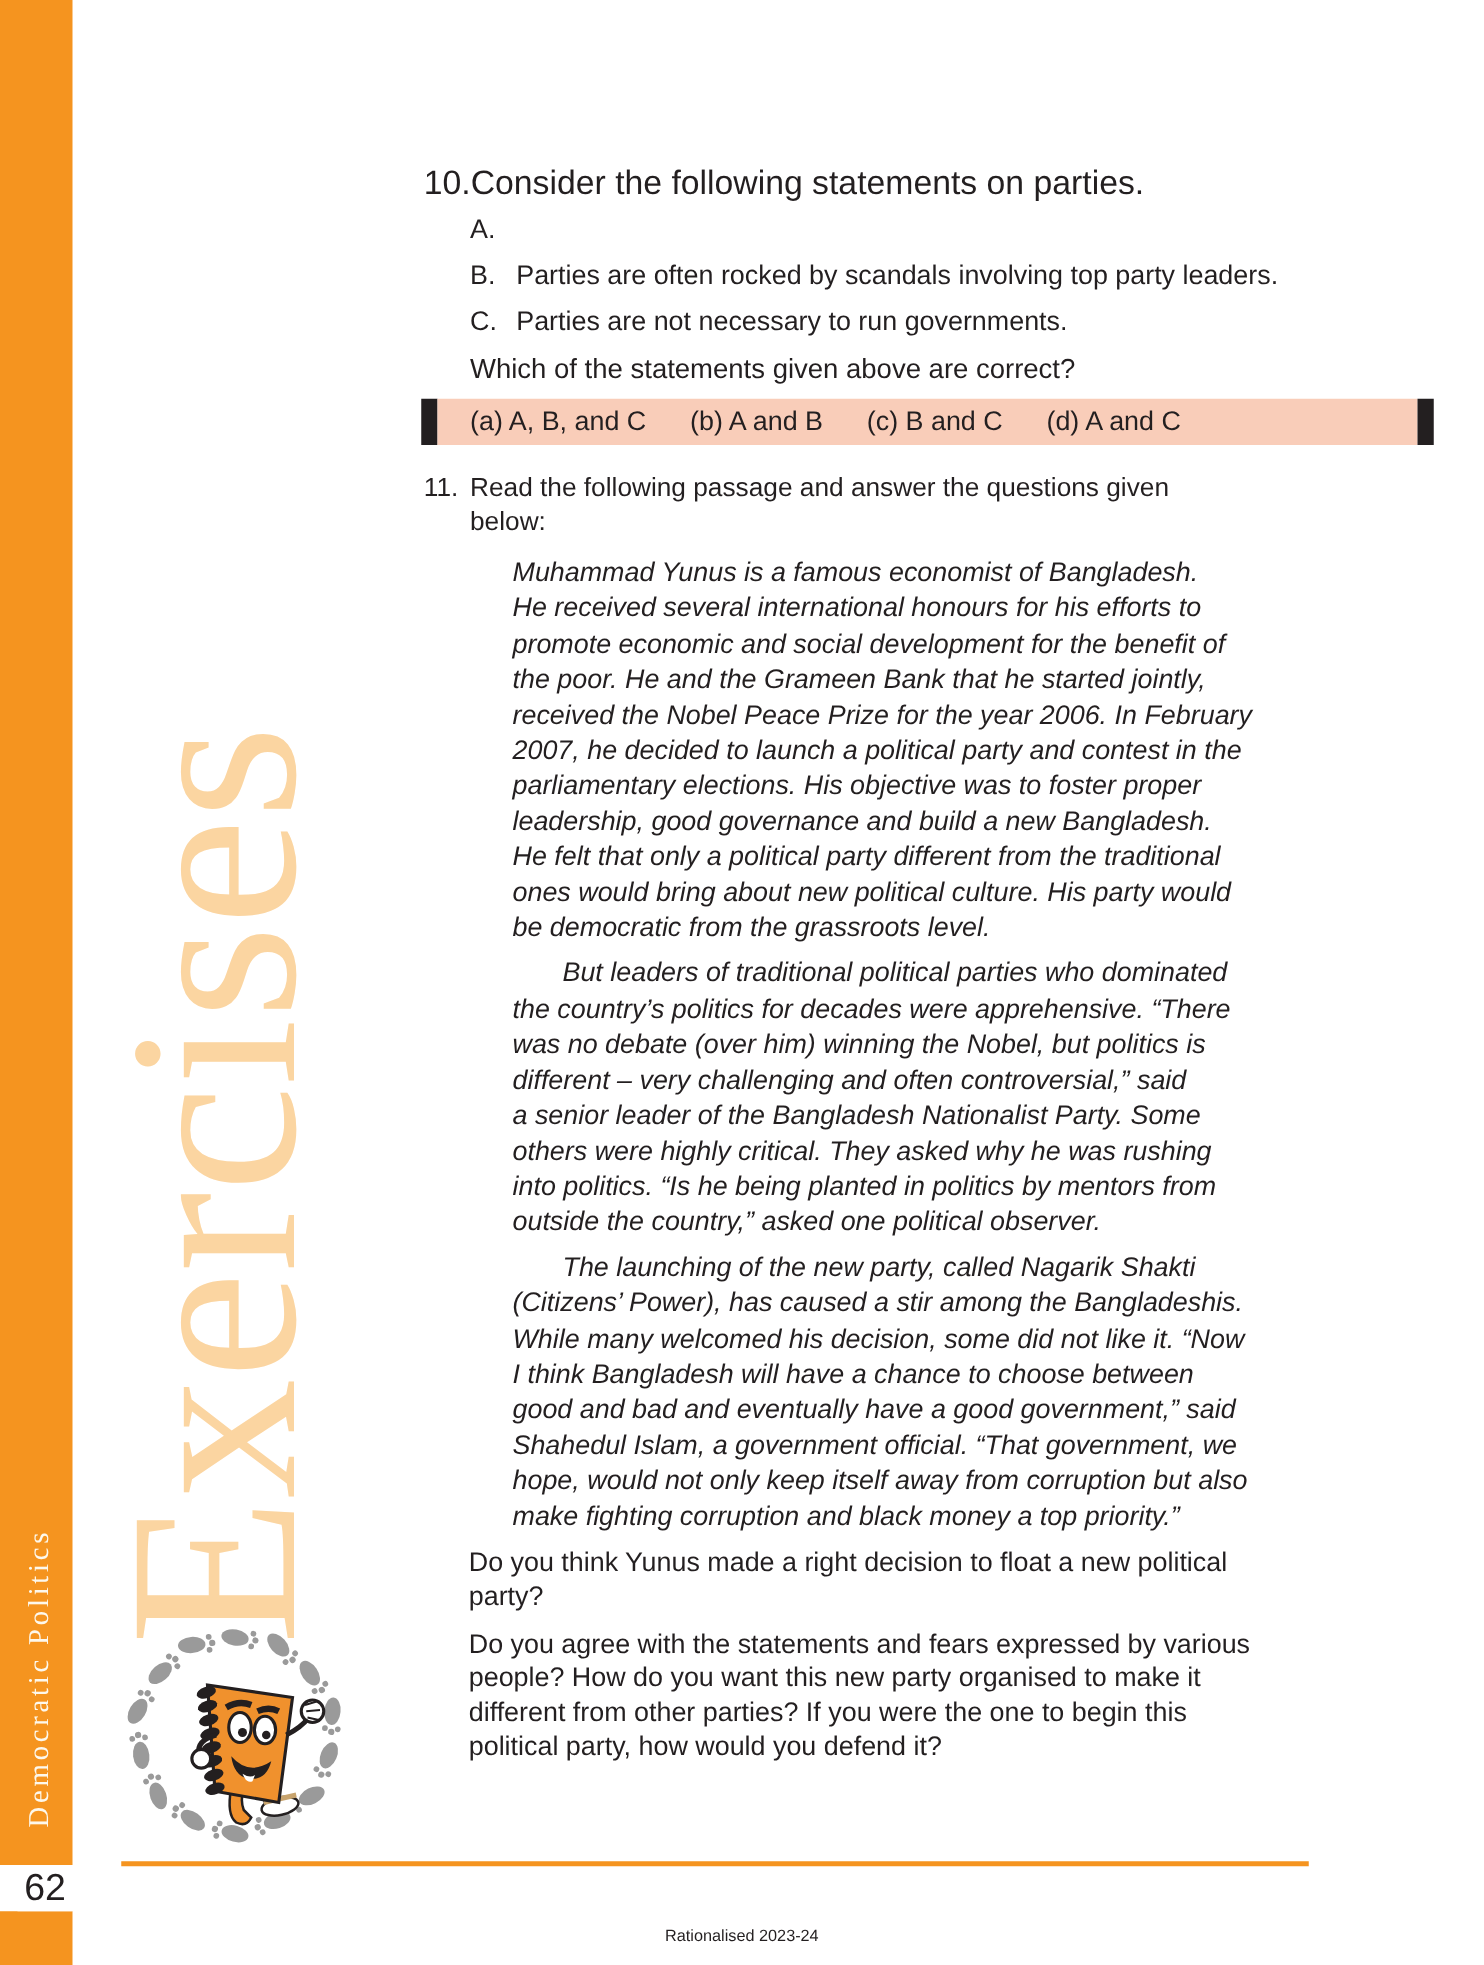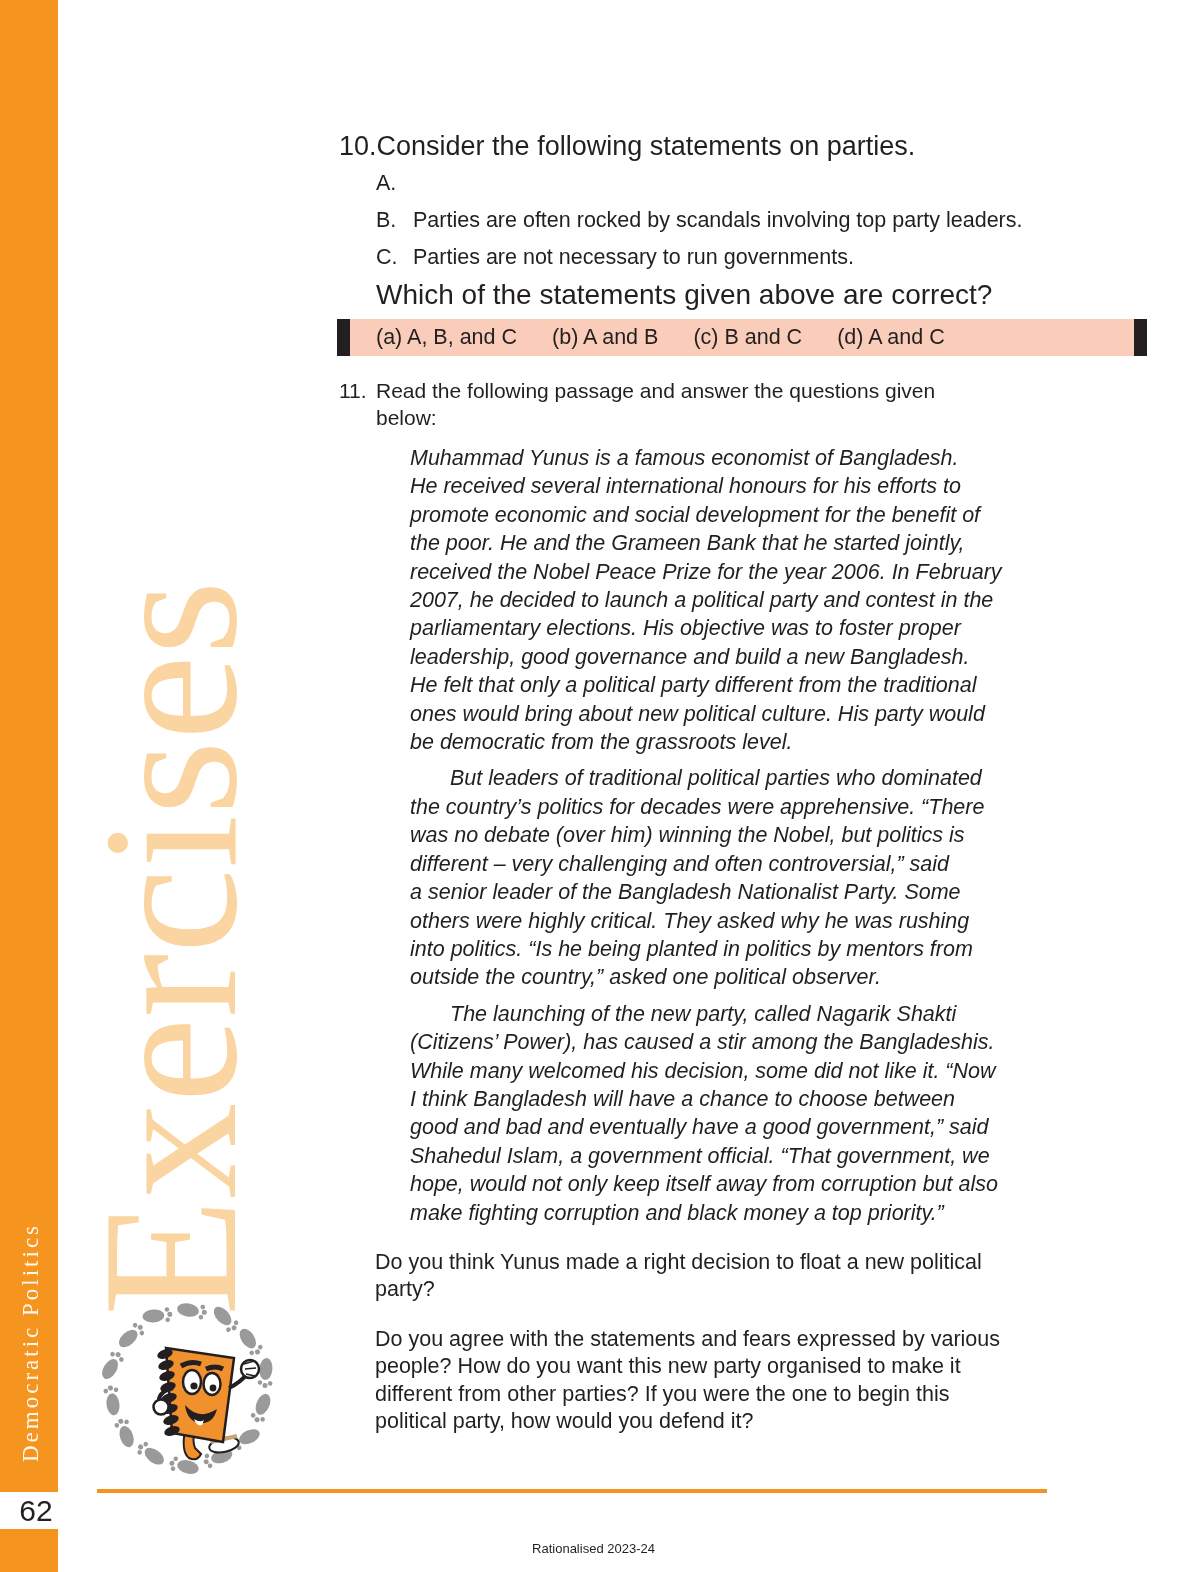--- a/index.html
+++ b/index.html
@@ -32,32 +32,32 @@
   .footer-rule { position:absolute; left:97px; top:1489px; width:950px; height:4px; background:#f5941f; }
   .footer-text { position:absolute; left:0; top:1541px; width:1187px; text-align:center; font-size:13px; color:#231f20; }
   
   .content { position:absolute; left:339px; top:134px; width:702px; }
   .q-row { display:flex; font-size:27px; line-height:25px; }
   .q-num  { flex:0 0 37px; }
   .q-text { flex:1; }
   .statements { margin-left:37px; margin-top:12px; }
   .statement { display:flex; font-size:21.5px; line-height:25px; margin-bottom:12px; }
   .st-label { flex:0 0 37px; }
-  .which { margin-left:37px; margin-top:7px; font-size:28px; line-height:25px; }
+  .which { margin-left:37px; margin-top:7px; font-size:22px; line-height:25px; }
   .options-bar { display:flex; align-items:stretch; margin-top:12px; margin-left:-2px; width:810px; height:37px; }
   .cap { width:13px; background:#231f20; }
   .options-mid { flex:1; background:#f9cdb9; display:flex; align-items:center; padding-left:26px; gap:35px; font-size:21.5px; }
   .q11 { margin-top:21px; font-size:21px; line-height:27px; white-space:pre-line; }
   .q11 .q-text { white-space:pre-line; }
   .passage { margin-left:71px; width:630px; font-style:italic; font-size:21.5px; line-height:28.4px; }
   .passage p { white-space:pre-line; margin-top:8px; }
   .passage p.indented { text-indent:40px; }
   .passage p:first-child { margin-top:13px; text-indent:0; }
   .followups { margin-left:36px; width:668px; font-size:21.5px; line-height:27.5px; }
-  .followups p { white-space:pre-line; margin-top:22px; }
+  .followups p { white-space:pre-line; margin-top:10px; }
 </style>
 </head>
 <body>
 
 <div class="page">
 
   <div class="side-bar-top"></div>
   <div class="side-bar-bottom"></div>
   <div class="side-title">Democratic Politics</div>
   <div class="page-num">62</div>

